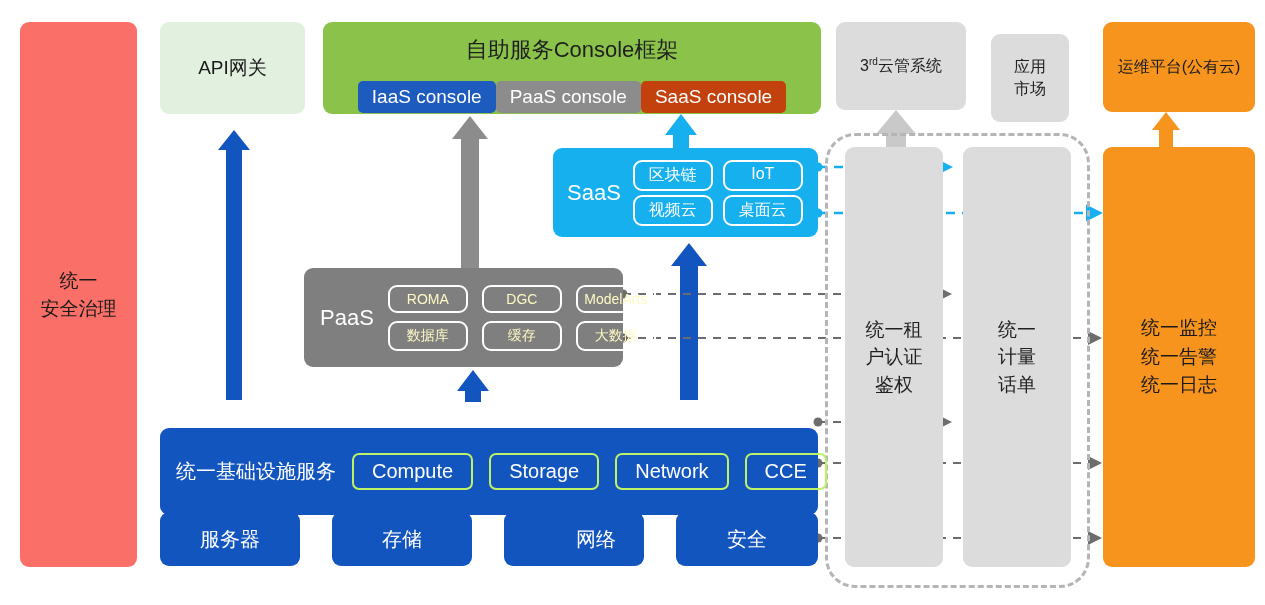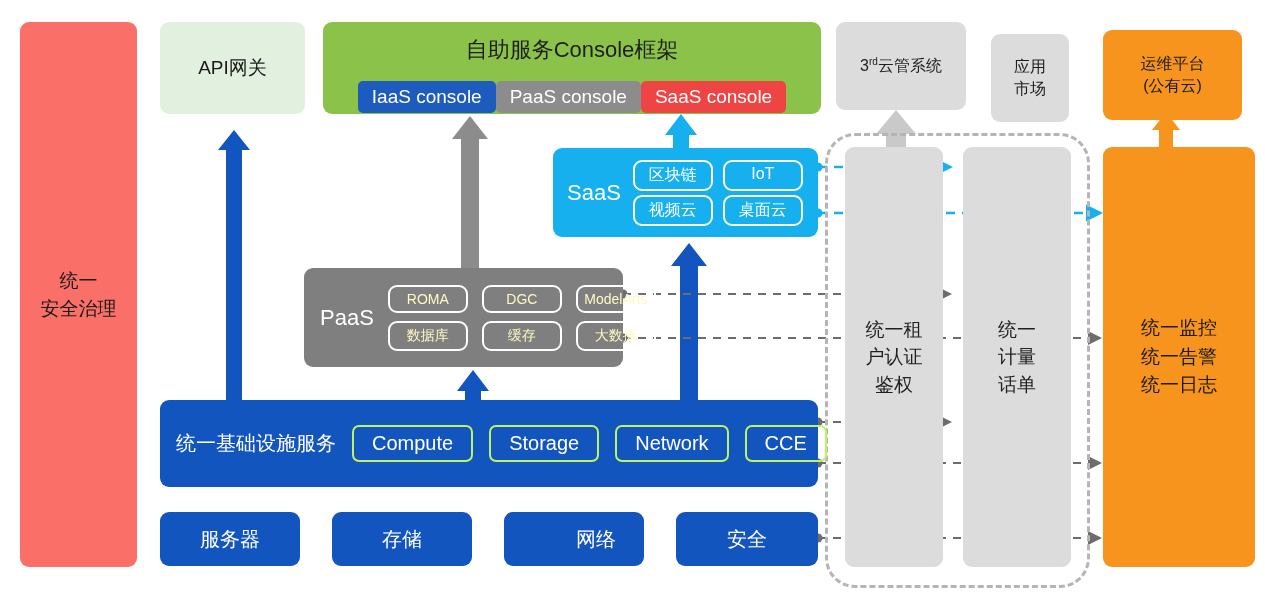--- a/index.html
+++ b/index.html
@@ -19,21 +19,21 @@
   
   .api-gw{background:#e2f0df;color:#1a1a1a;font-size:19px;}
 
   
   .console-frame{background:#8bc34a;flex-direction:column;justify-content:center;padding-top:12px;}
   .console-title{color:#1f1f1f;font-size:22px;margin-bottom:16px;}
   .console-row{display:flex;gap:0;align-items:center;justify-content:center;width:100%;}
   .console-pill{border-radius:5px;padding:5px 14px;color:#fff;font-size:19px;white-space:nowrap;}
   .pill-iaas{background:#1d5bbf;}
   .pill-paas{background:#8c8c8c;}
-  .pill-saas{background:#ef4444;}
+  .pill-saas{background:#c2410c;}
 
   
   .gray-box{background:#dcdcdc;color:#1f1f1f;font-size:16px;line-height:1.35;}
   .gray-box sup{font-size:10px;vertical-align:super;}
 
   
   .orange-top{background:#f7941e;color:#1a1a1a;font-size:16px;line-height:1.4;}
   .orange-bottom{background:#f7941e;color:#1a1a1a;font-size:19px;line-height:1.5;}
 
   
@@ -44,21 +44,21 @@
         padding:3px 0;min-width:76px;text-align:center;}
 
   
   .paas-block{background:#7f7f7f;justify-content:flex-start;padding-left:16px;gap:14px;}
   .paas-label{color:#fff;font-size:22px;}
   .paas-grid{display:grid;grid-template-columns:repeat(3,auto);gap:8px 14px;}
   .chip-g{border:2px solid #ffffff;border-radius:9px;color:#fef9c3;font-size:14px;
           padding:4px 0;min-width:76px;text-align:center;}
 
   
-  .iaas-bar{background:#1355bf;justify-content:flex-start;padding-left:16px;gap:16px;}
+  .iaas-bar{background:#1355bf;justify-content:flex-start;padding-left:16px;gap:16px;margin-top:28px;}
   .iaas-label{color:#fff;font-size:20px;white-space:nowrap;}
   .chip-b{border:2px solid #bef264;border-radius:7px;color:#ffffff;font-size:20px;
           padding:5px 18px;white-space:nowrap;}
 
   
   .blue-box{background:#1355bf;color:#fff;font-size:20px;}
 
   
   .gcol{background:#dcdcdc;color:#1f1f1f;font-size:19px;line-height:1.45;}
 
@@ -170,21 +170,21 @@
     <span>
       <span>3</span><sup>rd</sup><span>云管系统</span>
     </span>
   </div>
 
   <div class="blk rnd gray-box" style="left:991px;top:22px;width:78px;height:88px;flex-direction:column;margin-top:12px;">
     <span>应用</span>
     <span>市场</span>
   </div>
 
-  <div class="blk rnd orange-top" style="left:1103px;top:22px;width:139px;height:90px;flex-direction:column;margin-top:8px;">
+  <div class="blk rnd orange-top" style="left:1103px;top:22px;width:152px;height:90px;flex-direction:row;">
     <span>运维平台</span>
     <span>(公有云)</span>
   </div>
 
   <div class="blk rnd orange-bottom" style="left:1103px;top:147px;width:152px;height:420px;flex-direction:column;">
     <span>统一监控</span>
     <span>统一告警</span>
     <span>统一日志</span>
   </div>
 

